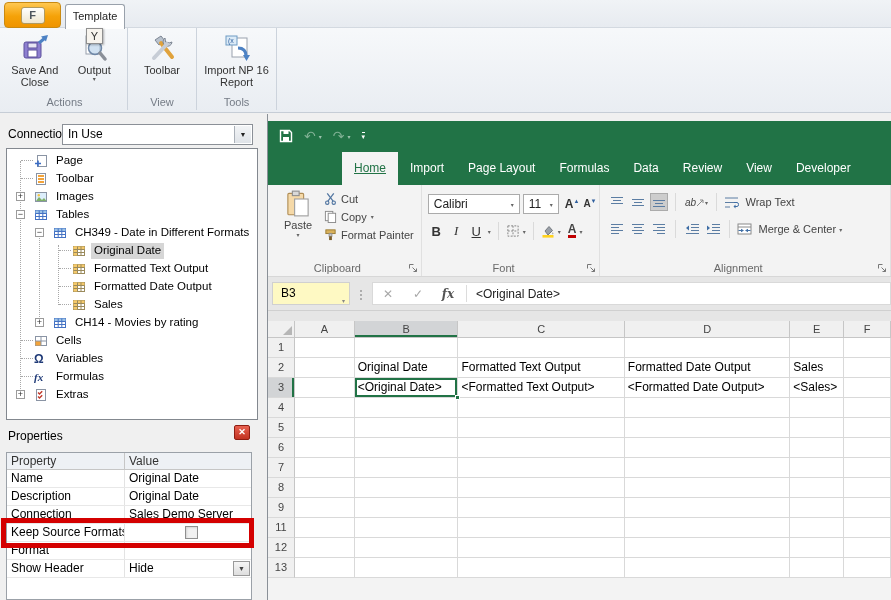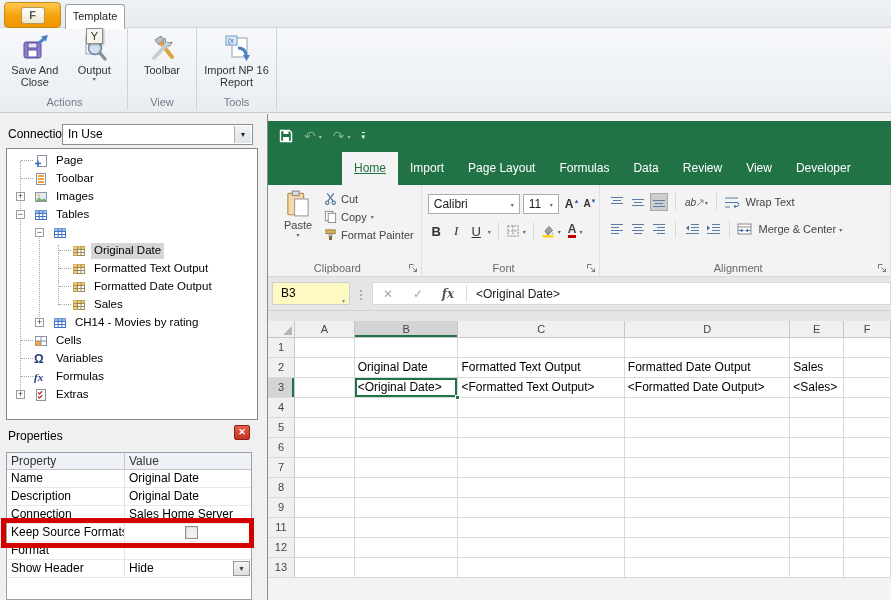--- a/index.html
+++ b/index.html
@@ -271,20 +271,21 @@
             </svg></span>
           <span class="tree-label" style="left: 46px;">Tables</span>
         </div>
         <div class="tree-row">
           <div class="tree-exp" style="left: 28px;">−</div>
           <span class="tree-ico" style="left: 46px;"><svg width="14" height="14" viewBox="0 0 14 14">
               <rect x="1.5" y="2.5" width="11" height="9" fill="#fff" stroke="#4472c4"></rect>
               <rect x="1.5" y="2.5" width="11" height="3" fill="#9dc3e6"></rect>
               <path d="M5.2 2.5 v9 M8.8 2.5 v9 M1.5 5.5 h11 M1.5 8.5 h11" stroke="#4472c4" fill="none"></path>
             </svg></span>
+          <span class="tree-label" style="left: 65px;">CH349 - Date in Different Formats</span>
         </div>
         <div class="tree-row">
           <div class="hstub" style="left: 52px; width: 12px;"></div>
           <span class="tree-ico" style="left: 65px;"><svg width="14" height="14" viewBox="0 0 14 14">
               <rect x="1.5" y="2.5" width="11" height="9" fill="#fff" stroke="#9a8a5c"></rect>
               <rect x="1.5" y="2.5" width="4" height="9" fill="#f5c96a"></rect>
               <rect x="1.5" y="2.5" width="11" height="3" fill="#f5c96a"></rect>
               <path d="M5.5 2.5 v9 M9 2.5 v9 M1.5 5.5 h11 M1.5 8.5 h11" stroke="#9a8a5c" fill="none"></path>
             </svg></span>
           <span class="tree-label selected" style="left: 84px;">Original Date</span>
@@ -369,21 +370,21 @@
           <div class="pt-row">
             <div class="c1">Name</div>
             <div class="c2">Original Date</div>
           </div>
           <div class="pt-row">
             <div class="c1">Description</div>
             <div class="c2">Original Date</div>
           </div>
           <div class="pt-row">
             <div class="c1">Connection</div>
-            <div class="c2">Sales Home Server</div>
+            <div class="c2">Sales Demo Server</div>
           </div>
           <div class="pt-row">
             <div class="c1">Keep Source Formats</div>
             <div class="c2">
               <div class="pt-check"></div>
             </div>
           </div>
           <div class="pt-row">
             <div class="c1">Format</div>
             <div class="c2"></div>

